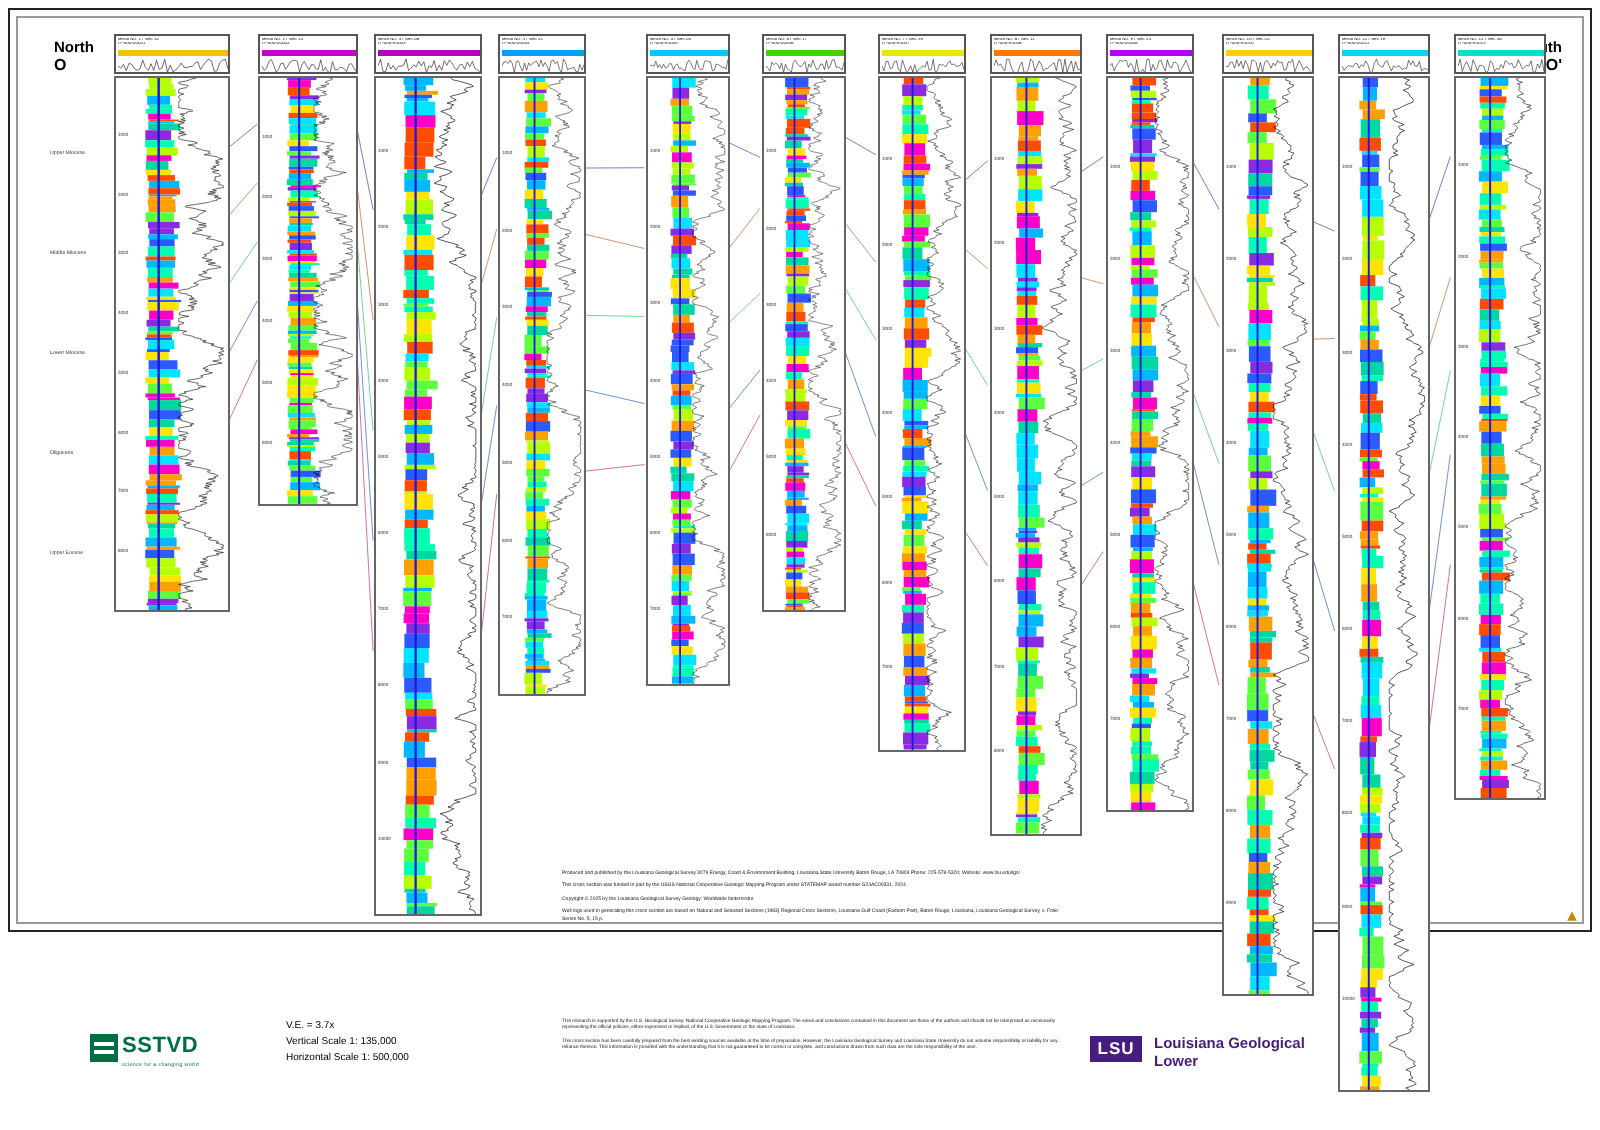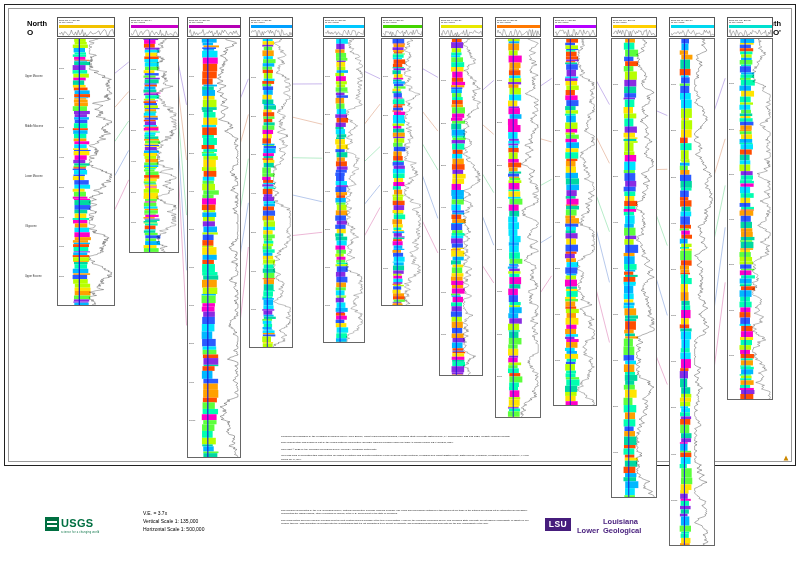--- a/index.html
+++ b/index.html
@@ -112,21 +112,21 @@
 
   
   .lsu-logo{
     position:absolute;left:540px;top:512px;width:130px;height:22px;
   }
   .lsu-mark{
     position:absolute;left:0;top:1px;width:26px;height:13px;background:#461d7c;
     color:#fff;font-size:8.5px;font-weight:bold;text-align:center;line-height:13px;
     letter-spacing:0.5px;
   }
-  .lsu-t1{position:absolute;left:32px;top:0px;font-size:7.5px;font-weight:bold;color:#461d7c;margin-left:26px;}
+  .lsu-t1{position:absolute;left:32px;top:0px;font-size:7.5px;font-weight:bold;color:#461d7c;}
   .lsu-t2{position:absolute;left:32px;top:9px;font-size:7.5px;font-weight:bold;color:#461d7c;}
 
   .corner-mark{
     position:absolute;right:6px;bottom:4px;width:6px;height:6px;
   }
 </style>
 </head>
 <body>
 
 <div class="sheet">
@@ -1553,21 +1553,21 @@
   </div>
 
   <div class="scale-block">
     <div>V.E. = 3.7x</div>
     <div>Vertical Scale  1: 135,000</div>
     <div>Horizontal Scale  1: 500,000</div>
   </div>
 
   <div class="usgs-logo">
     <div class="usgs-mark"></div>
-    <div class="usgs-word">USGS</div>
+    <div class="usgs-word">SSTVD</div>
     <div class="usgs-tag">science for a changing world</div>
   </div>
 
   <div class="lsu-logo">
     <div class="lsu-mark">LSU</div>
     <div class="lsu-t1">Louisiana Geological</div>
     <div class="lsu-t2">Lower</div>
   </div>
 
   <svg class="corner-mark" viewBox="0 0 10 10">

